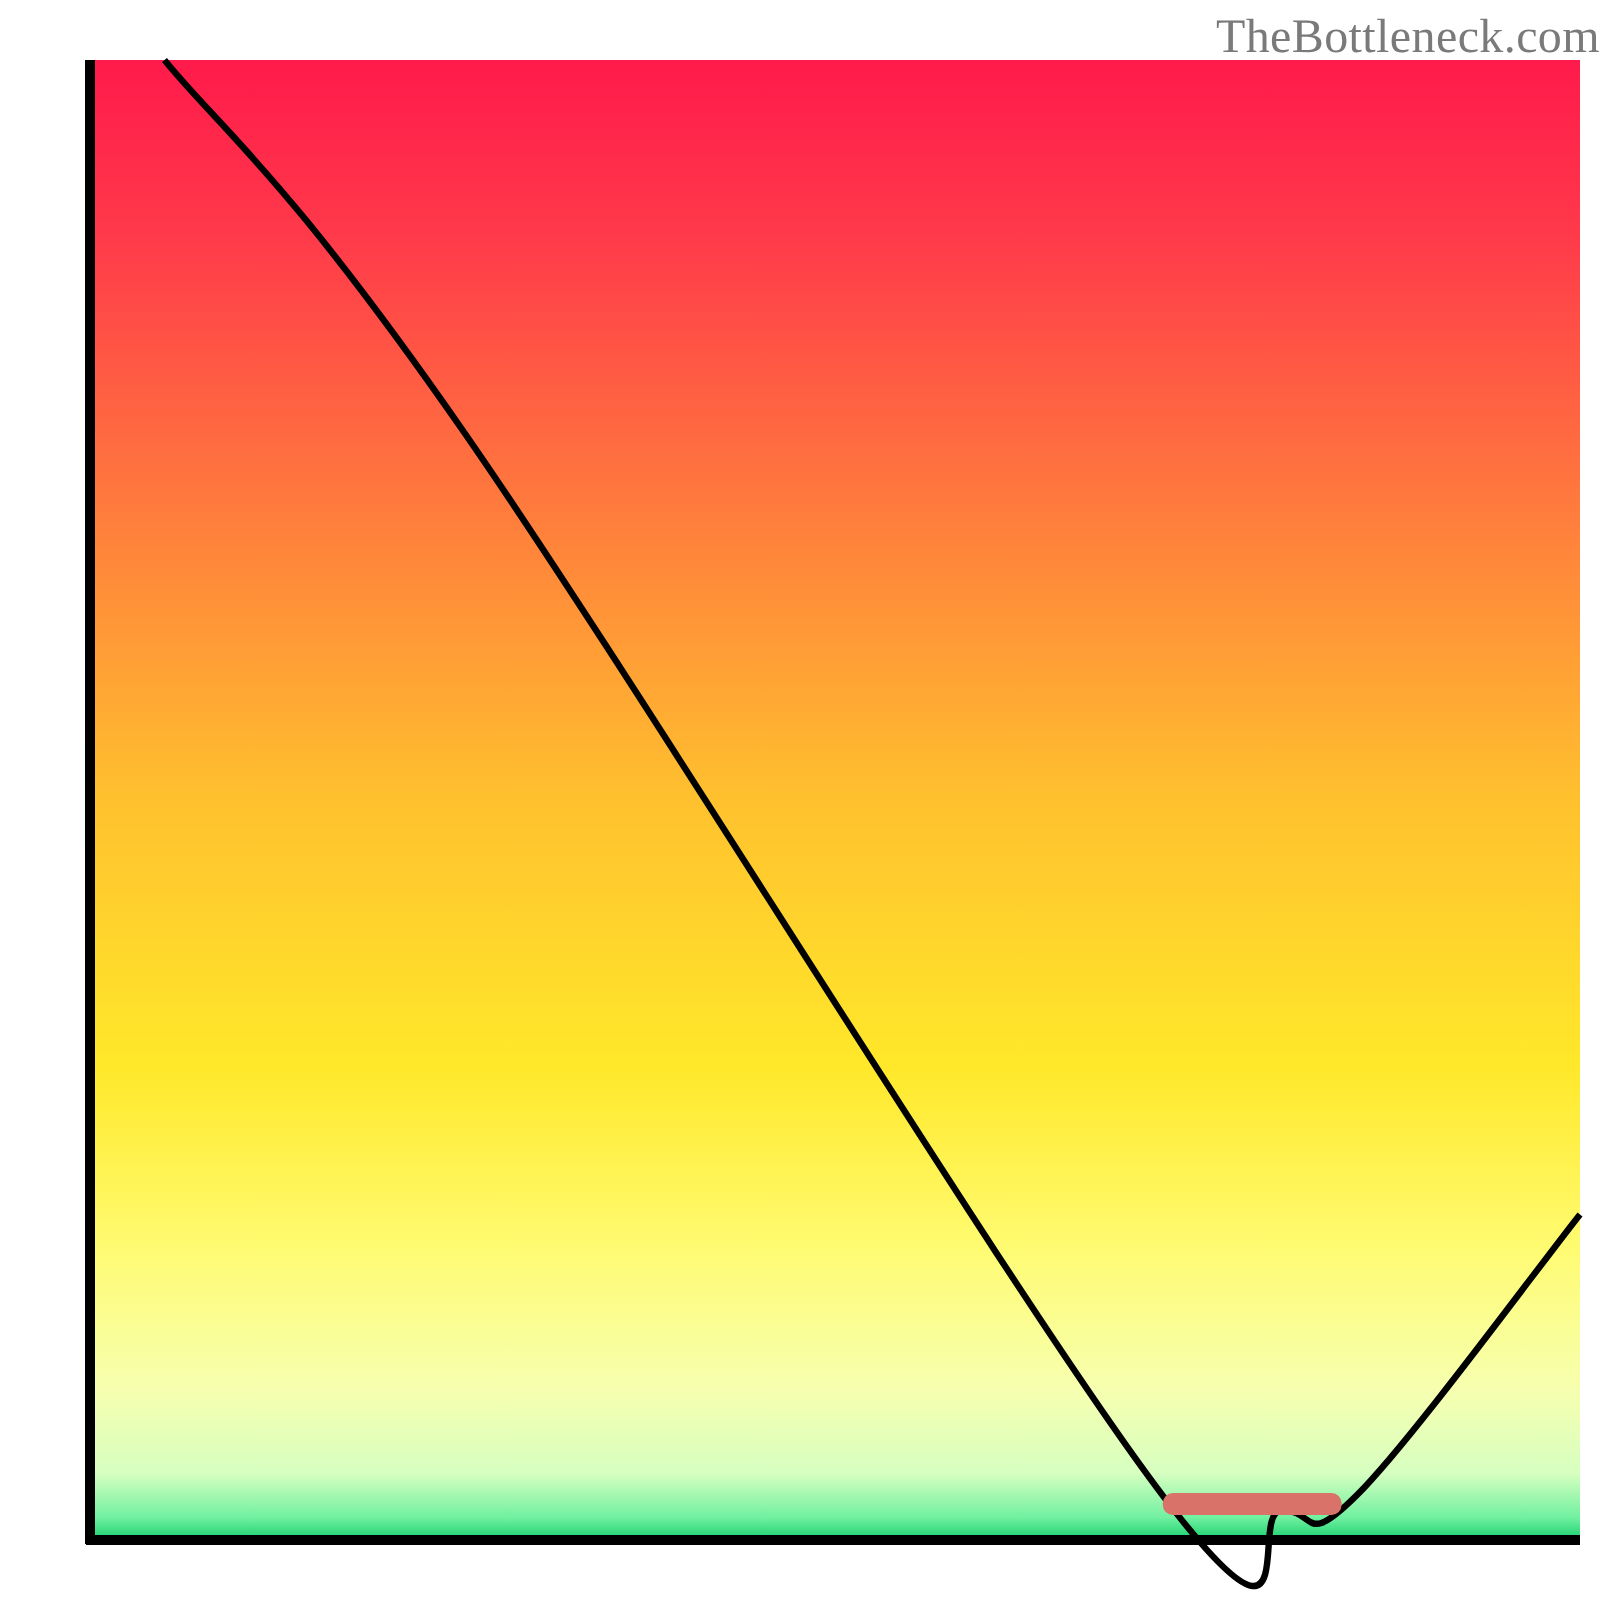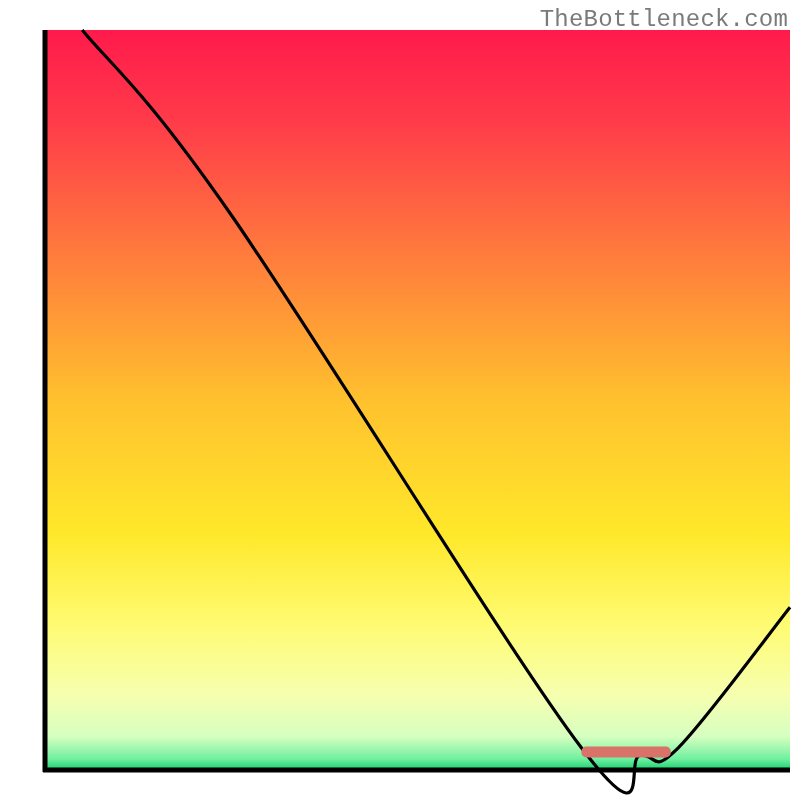--- a/index.html
+++ b/index.html
@@ -1,22 +1,22 @@
 <!DOCTYPE html>
 <html><head>
 <meta charset="utf-8">
 <style>
   * { margin: 0; padding: 0; box-sizing: border-box; }
   html, body { width: 800px; height: 800px; overflow: hidden; background: #fff; }
   .wrap { position: relative; width: 800px; height: 800px; }
   .watermark {
     position: absolute;
     top: 6px;
-    right: 12px;
-    font-family: Liberation Mono, monospace;
+    right: 0;
+    font-family: Liberation Serif, serif;
     font-size: 24px;
     font-weight: 500;
     color: #7a7a7a;
     letter-spacing: 0.2px;
     z-index: 10;
   }
   svg.chart { position: absolute; top: 0; left: 0; }
 </style>
 </head>
 <body>

